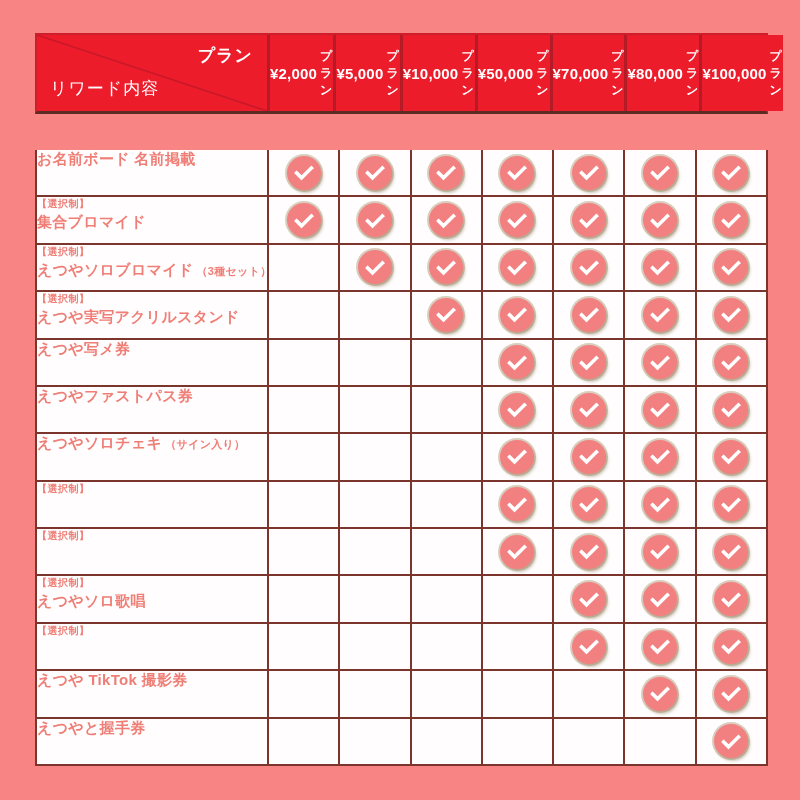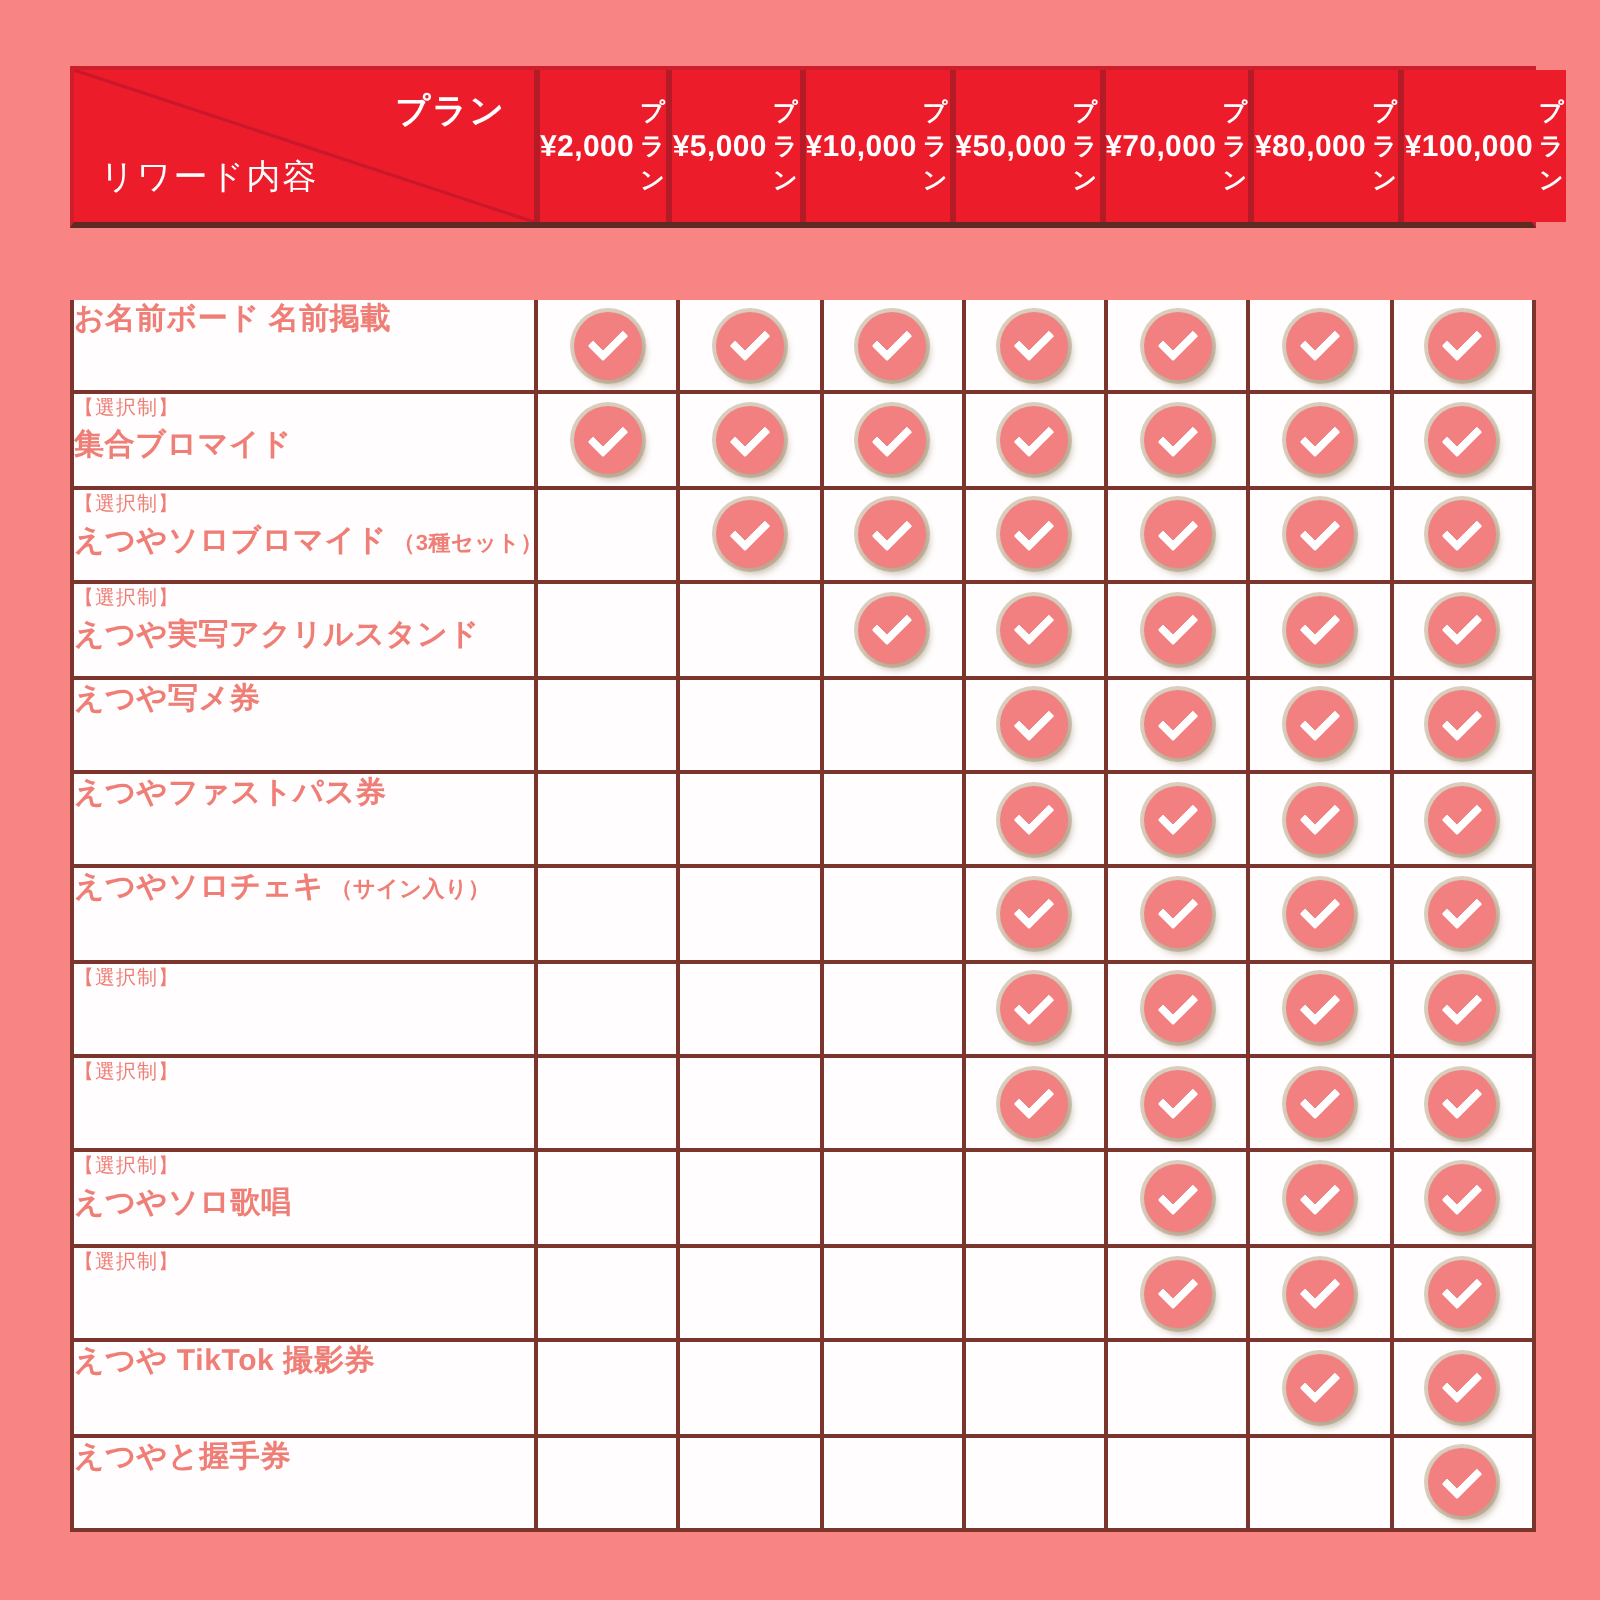--- a/index.html
+++ b/index.html
@@ -65,21 +65,21 @@
     border-top:none;
     box-sizing:border-box;
   }
   .label-cell{
     background:var(--cell-bg,#fffdfd);
     display:flex;flex-direction:column;justify-content:flex-start;
     gap:2px;
     overflow:hidden;
   }
   .reward-prefix{
-    font-size:10px;font-weight:400;
+    font-size:10px;font-weight:700;
     color:var(--accent-text,#ef7e76);
     letter-spacing:0.5px;
   }
   .reward-main{
     font-size:15px;font-weight:700;
     color:var(--accent-text,#ef7e76);
     letter-spacing:0.3px;
     white-space:nowrap;
   }
   .reward-note{font-size:11px;font-weight:700;margin-left:3px;}

